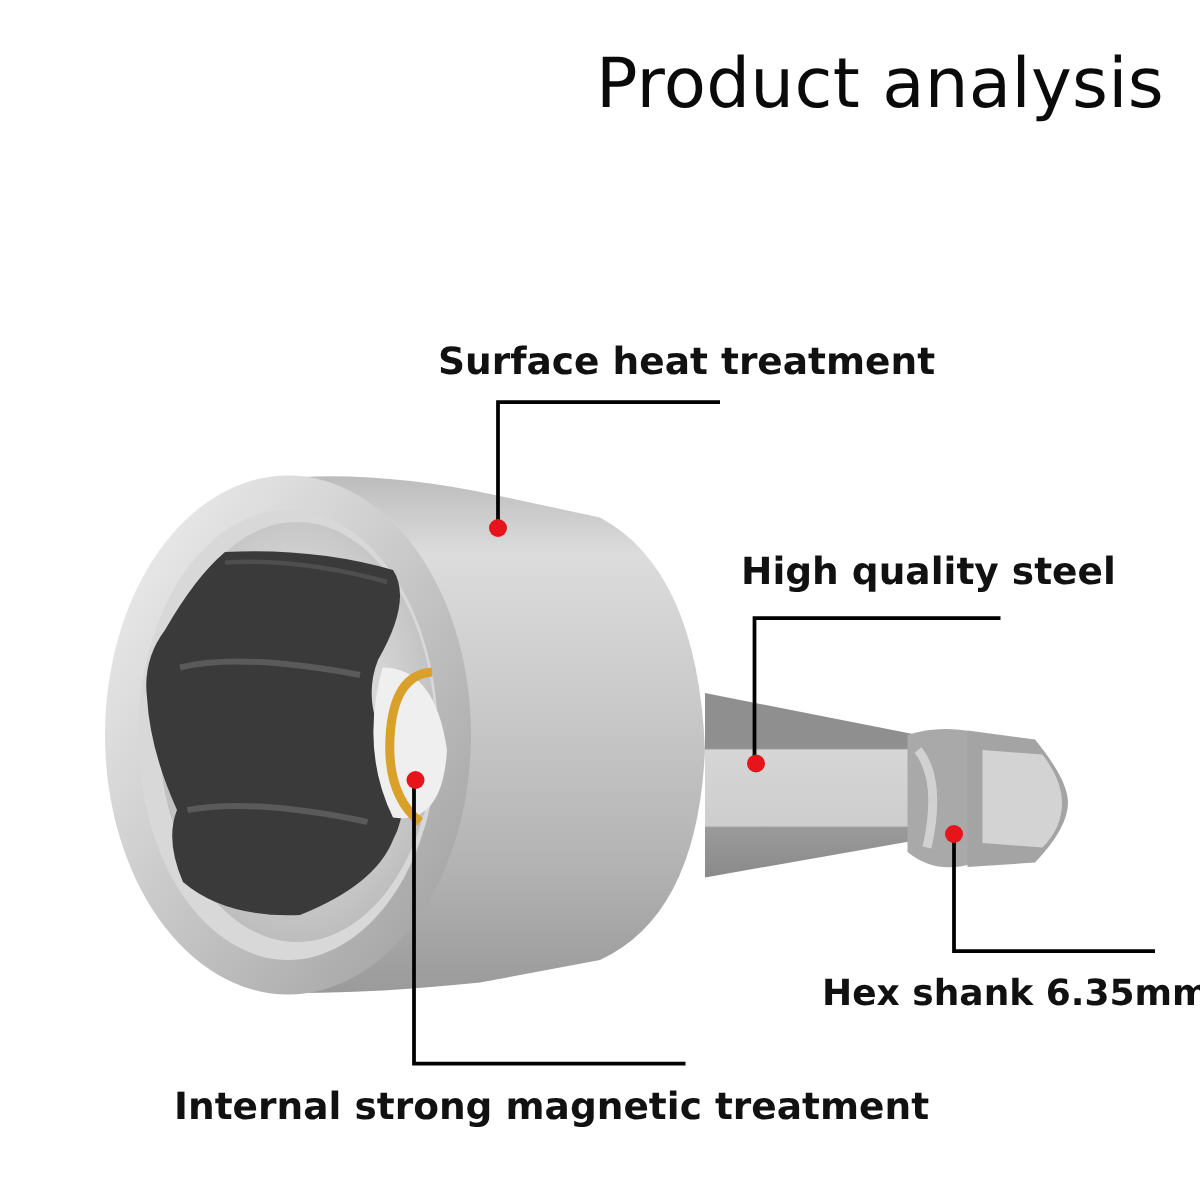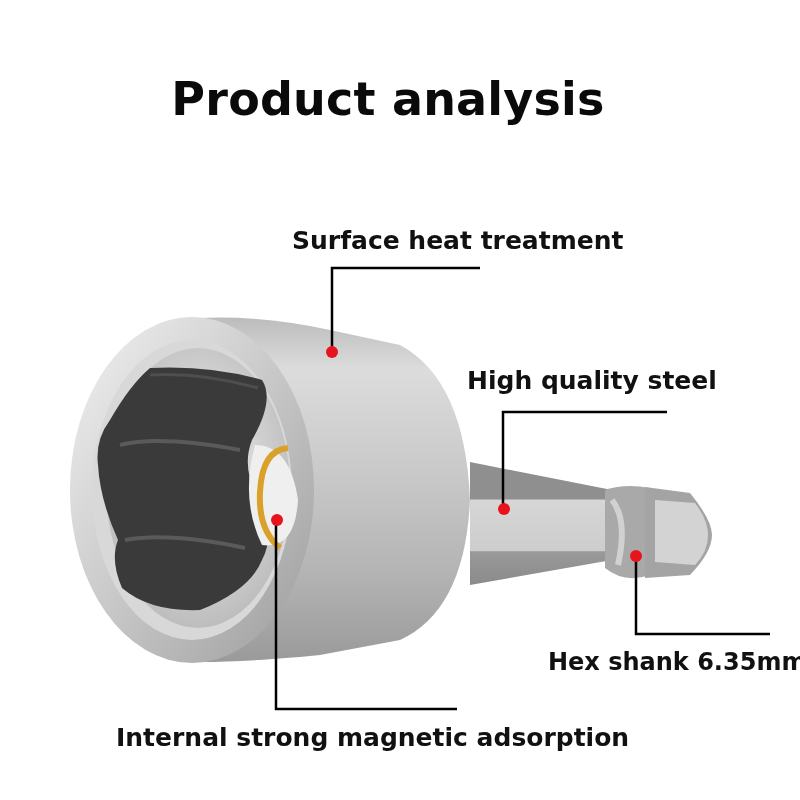--- a/index.html
+++ b/index.html
@@ -1,22 +1,22 @@
 <!DOCTYPE html>
 <html><head>
   <meta charset="utf-8">
   <style>
     html, body { margin: 0; padding: 0; background: #ffffff; }
     body { width: 800px; height: 800px; position: relative; overflow: hidden;
            font-family: "DejaVu Sans", "Liberation Sans", sans-serif; color: #111; }
-    .title { position: absolute; left: 0; top: 28px; width: 776px; text-align: center;
-             font-size: 46px; font-weight: bold; letter-spacing: 0.2px; color: #0a0a0a; margin-top: 44px; }
+    .title { position: absolute; left: 0; top: 28px; width: 776px; text-align: right;
+             font-size: 46px; font-weight: normal; letter-spacing: 0.2px; color: #0a0a0a; }
     .label { position: absolute; font-weight: bold; font-size: 25px; color: #111; white-space: nowrap; }
     #lbl-surface { left: 292px; top: 226px; }
-    #lbl-steel { left: 467px; top: 366px; }
+    #lbl-steel { left: 494px; top: 366px; }
     #lbl-hex { left: 548px; top: 648px; font-size: 24px; }
     #lbl-magnet { left: 116px; top: 723px; }
     svg.art { position: absolute; left: 0; top: 0; }
   </style>
 </head>
 <body>
 
 <div class="title">Product analysis</div>
 
 <svg class="art" width="800" height="800" viewBox="0 0 800 800">
@@ -84,13 +84,13 @@
     <circle cx="332" cy="352" r="6"></circle>
     <circle cx="504" cy="509" r="6"></circle>
     <circle cx="636" cy="556" r="6"></circle>
     <circle cx="277" cy="520" r="6"></circle>
   </g>
 </svg>
 
 <div class="label" id="lbl-surface">Surface heat treatment</div>
 <div class="label" id="lbl-steel">High quality steel</div>
 <div class="label" id="lbl-hex">Hex shank 6.35mm</div>
-<div class="label" id="lbl-magnet">Internal strong magnetic adsorption</div>
+<div class="label" id="lbl-magnet">Internal strong magnetic treatment</div>
 
 </body></html>

